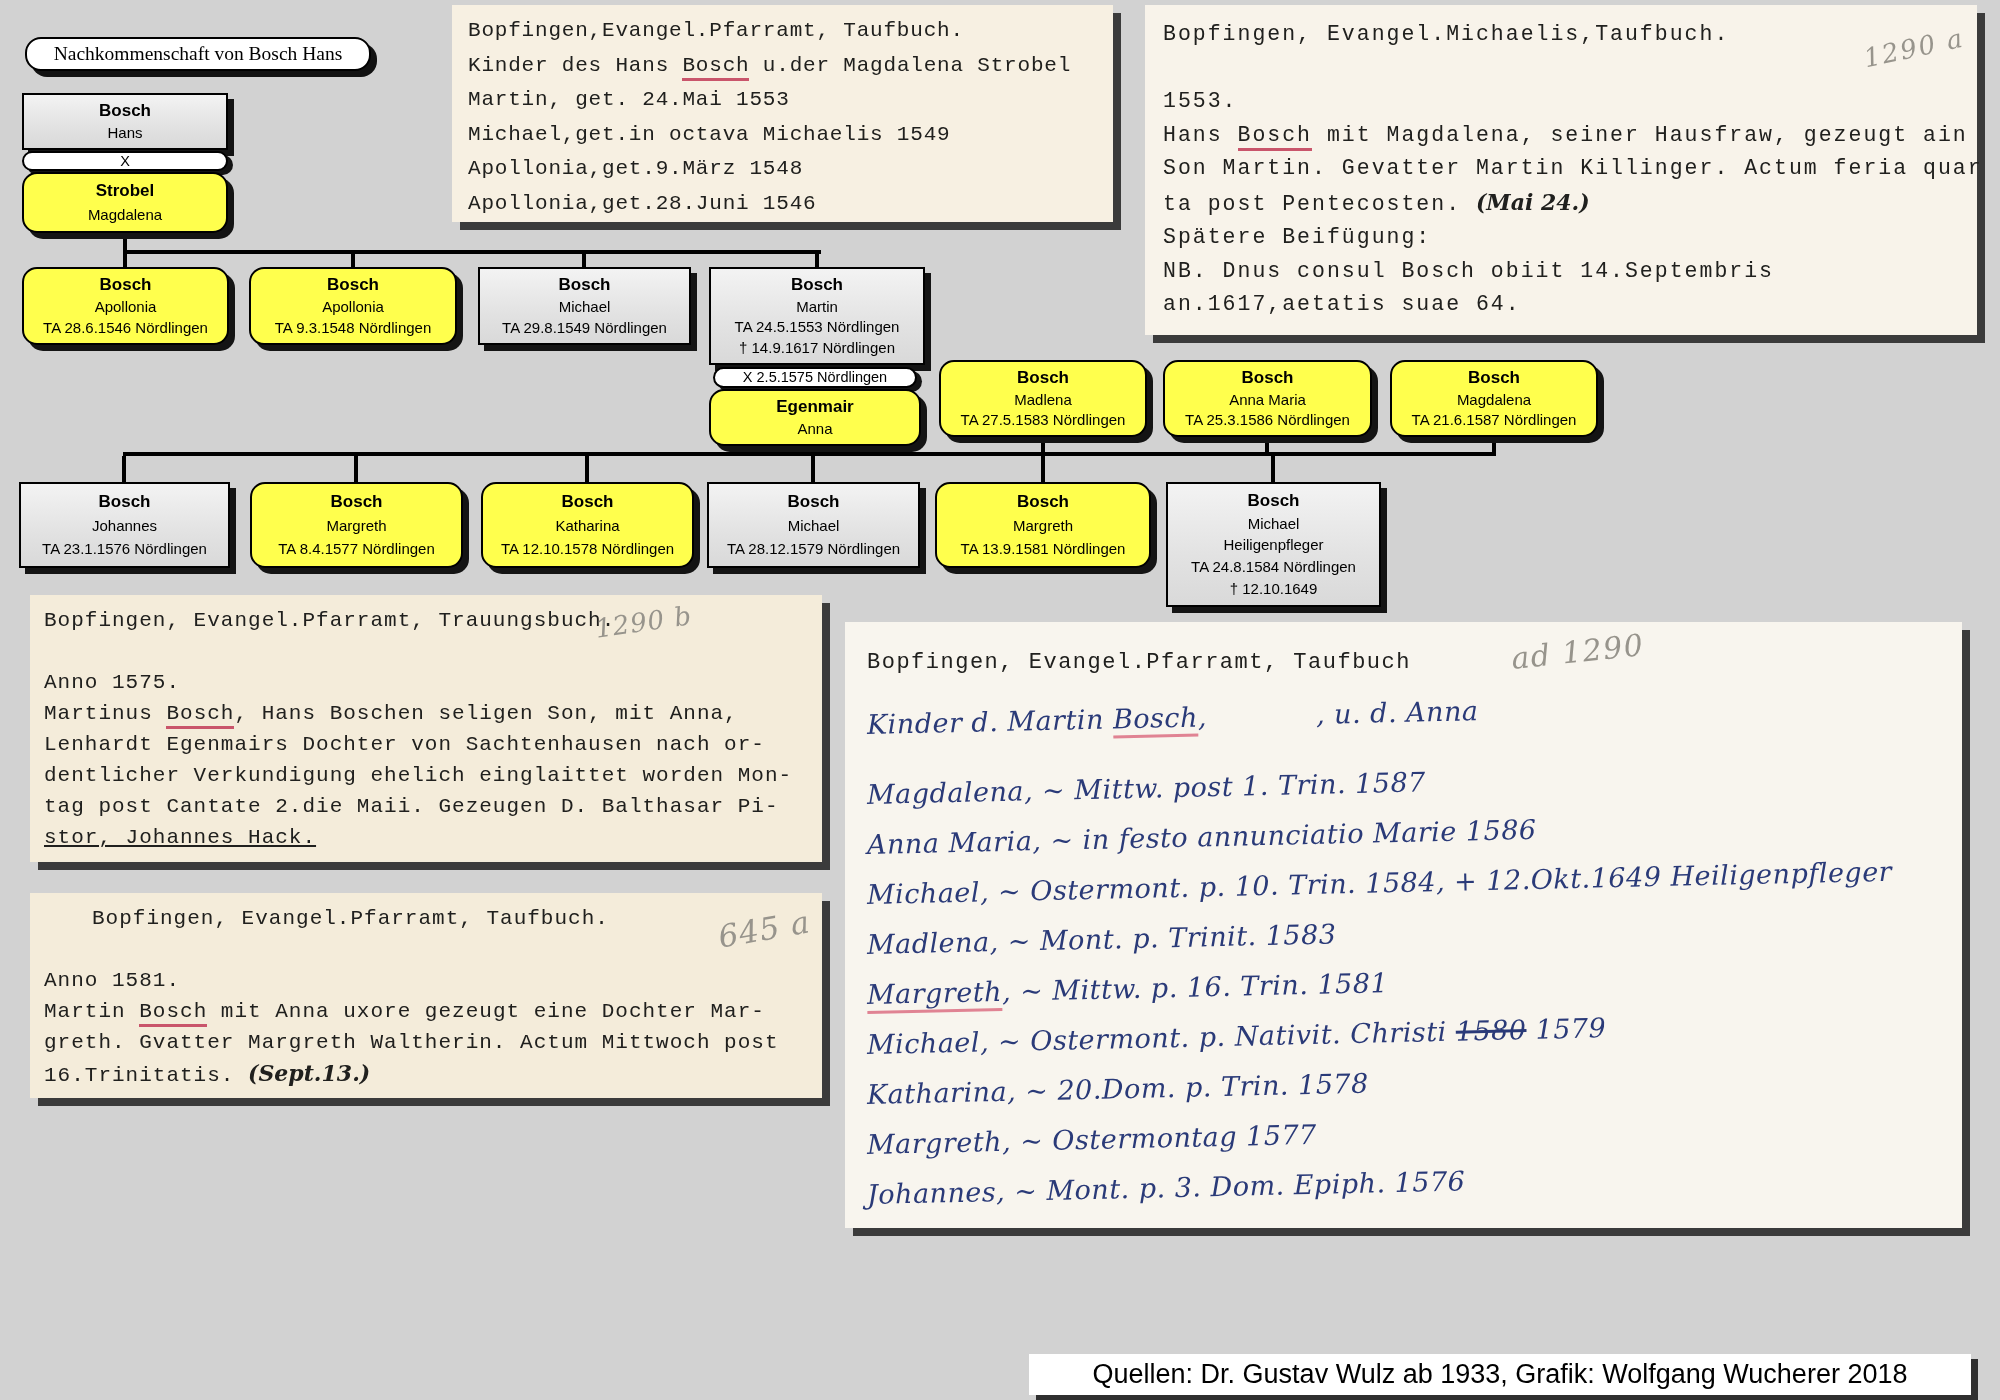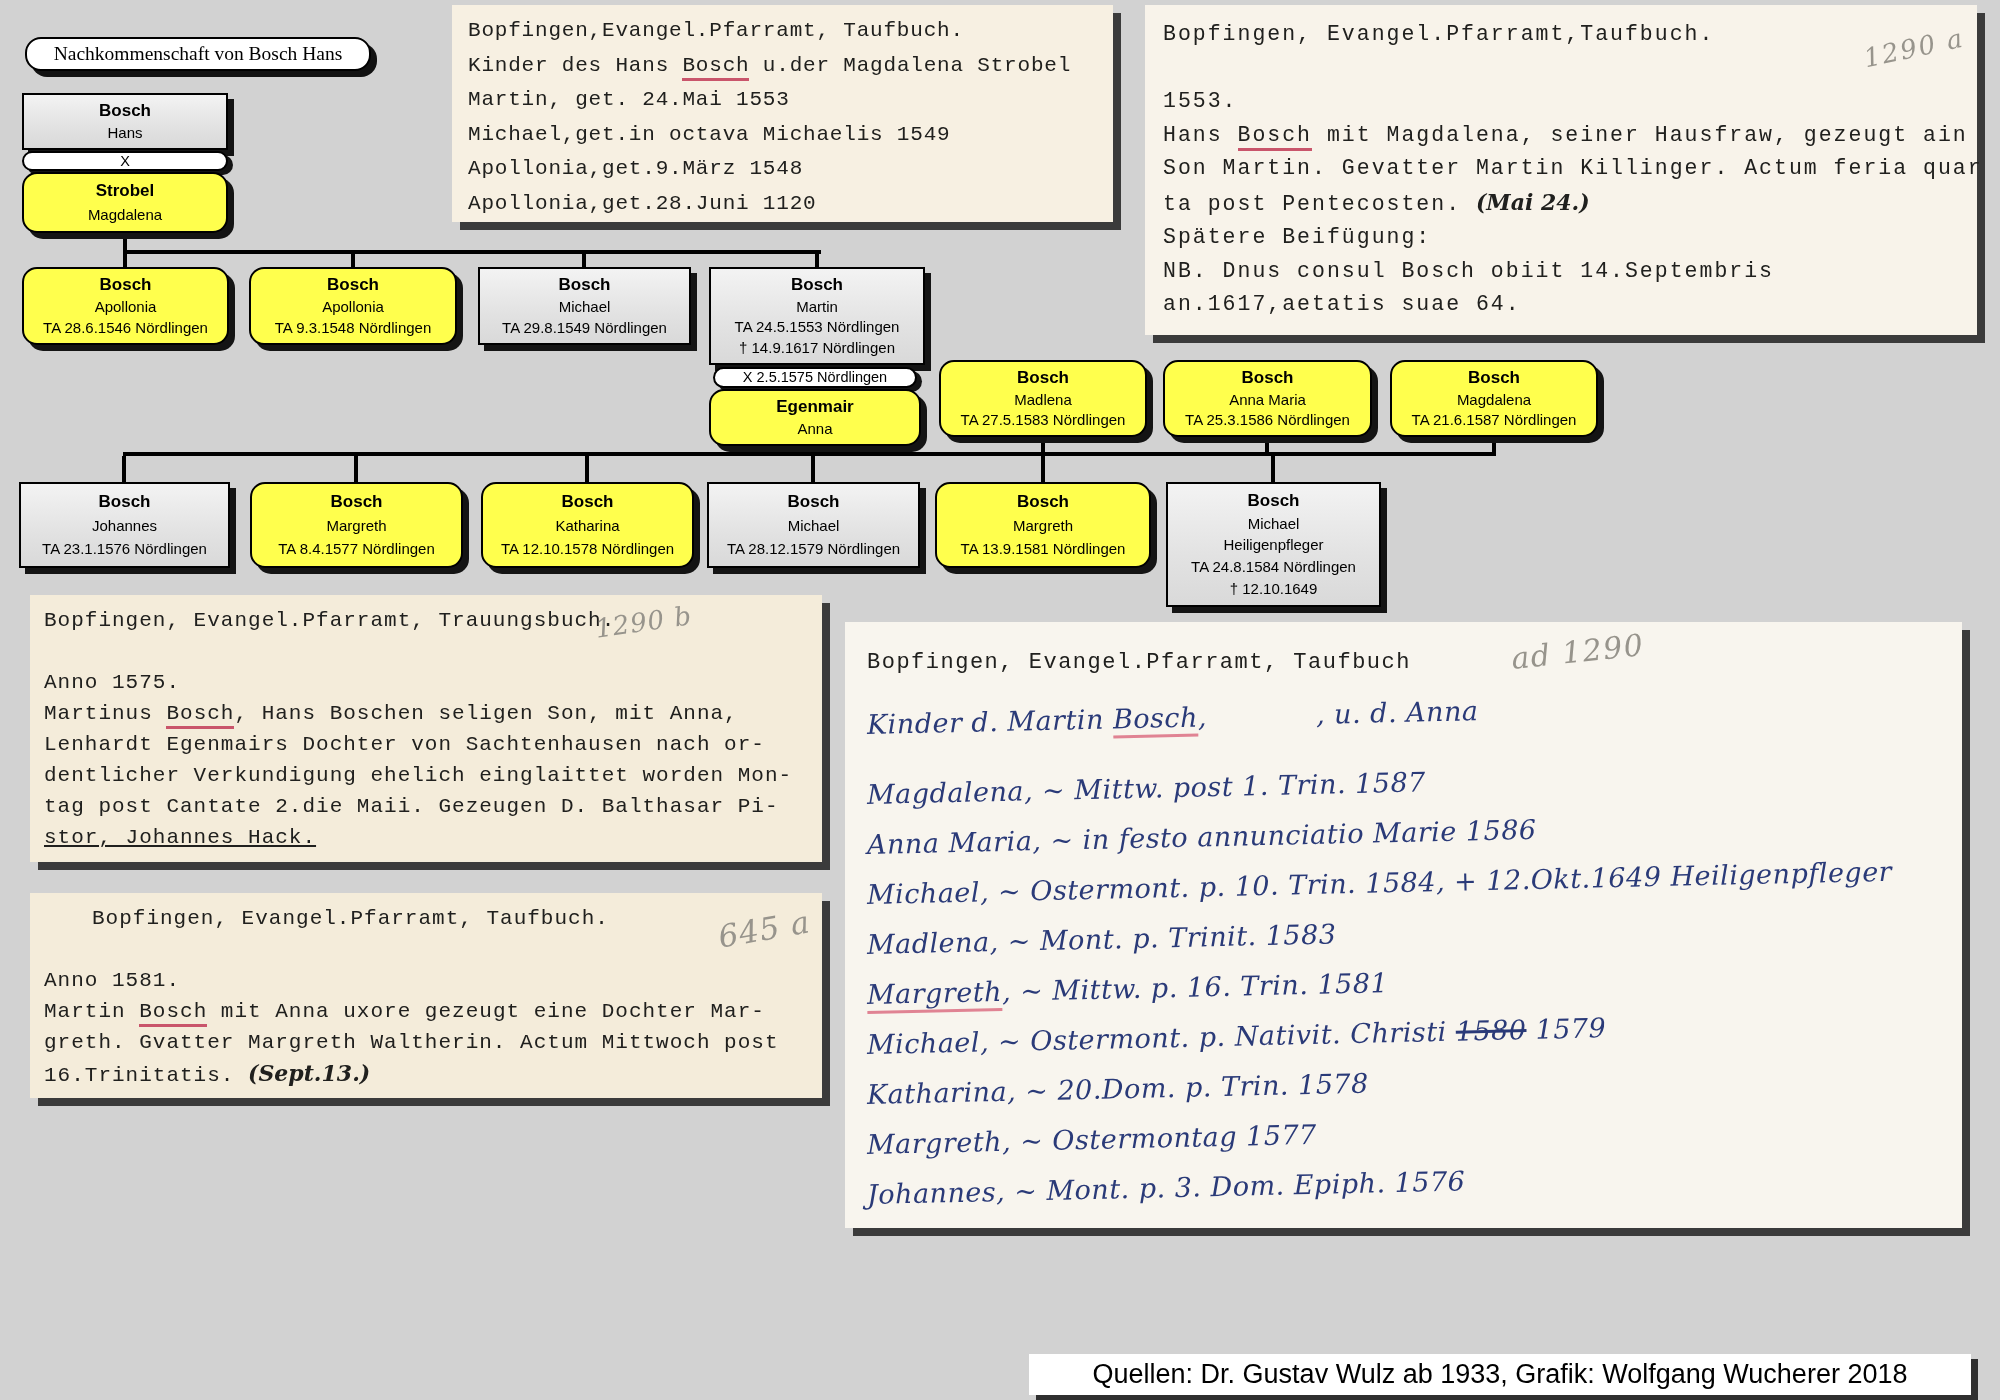--- a/index.html
+++ b/index.html
@@ -177,27 +177,27 @@
       </div>
     </div>
   <div id="docs">
       <div class="doc" style="left: 452px; top: 5px; width: 661px; height: 217px; background: rgb(247, 240, 226); font-size: 21px; letter-spacing: 0.8px;">
         <div style="padding: 9px 0px 9px 16px;">
           <div class="dl" style="line-height: 34.5px;"><span>Bopfingen,Evangel.Pfarramt, Taufbuch.</span></div>
           <div class="dl" style="line-height: 34.5px;"><span>Kinder des Hans </span><span class="seg-u">Bosch</span><span> u.der Magdalena </span><span>Strobel</span></div>
           <div class="dl" style="line-height: 34.5px;"><span>Martin, get. 24.Mai 1553</span></div>
           <div class="dl" style="line-height: 34.5px;"><span>Michael,get.in octava Michaelis 1549</span></div>
           <div class="dl" style="line-height: 34.5px;"><span>Apollonia,get.9.März 1548</span></div>
-          <div class="dl" style="line-height: 34.5px;"><span>Apollonia,get.28.Juni 1120</span></div>
+          <div class="dl" style="line-height: 34.5px;"><span>Apollonia,get.28.Juni 1546</span></div>
         </div>
       </div>
       <div class="doc" style="left: 1145px; top: 5px; width: 832px; height: 330px; background: rgb(248, 243, 234); font-size: 21.5px; letter-spacing: 2px;">
         <div class="pencil" style="left: 718px; top: 28px; font-size: 26px; transform: rotate(-12deg);">1290 a</div>
         <div style="padding: 13px 0px 0px 18px;">
-          <div class="dl" style="line-height: 33.5px;"><span>Bopfingen, Evangel.Pfarramt,Taufbuch.</span></div>
+          <div class="dl" style="line-height: 33.5px;"><span>Bopfingen, Evangel.Michaelis,Taufbuch.</span></div>
           <div class="dl" style="line-height: 33.5px;"><span> </span></div>
           <div class="dl" style="line-height: 33.5px;"><span>1553.</span></div>
           <div class="dl" style="line-height: 33.5px;"><span>Hans </span><span class="seg-u">Bosch</span><span> mit Magdalena, seiner Hausfraw, gezeugt ain</span></div>
           <div class="dl" style="line-height: 33.5px;"><span>Son Martin. Gevatter Martin Killinger. Actum feria quar</span></div>
           <div class="dl" style="line-height: 33.5px;"><span>ta post Pentecosten. </span><span class="seg-hw">(Mai 24.)</span></div>
           <div class="dl" style="line-height: 33.5px;"><span>Spätere Beifügung:</span></div>
           <div class="dl" style="line-height: 33.5px;"><span>NB. Dnus consul Bosch obiit 14.Septembris</span></div>
           <div class="dl" style="line-height: 33.5px;"><span>an.1617,aetatis suae 64.</span></div>
         </div>
       </div>

